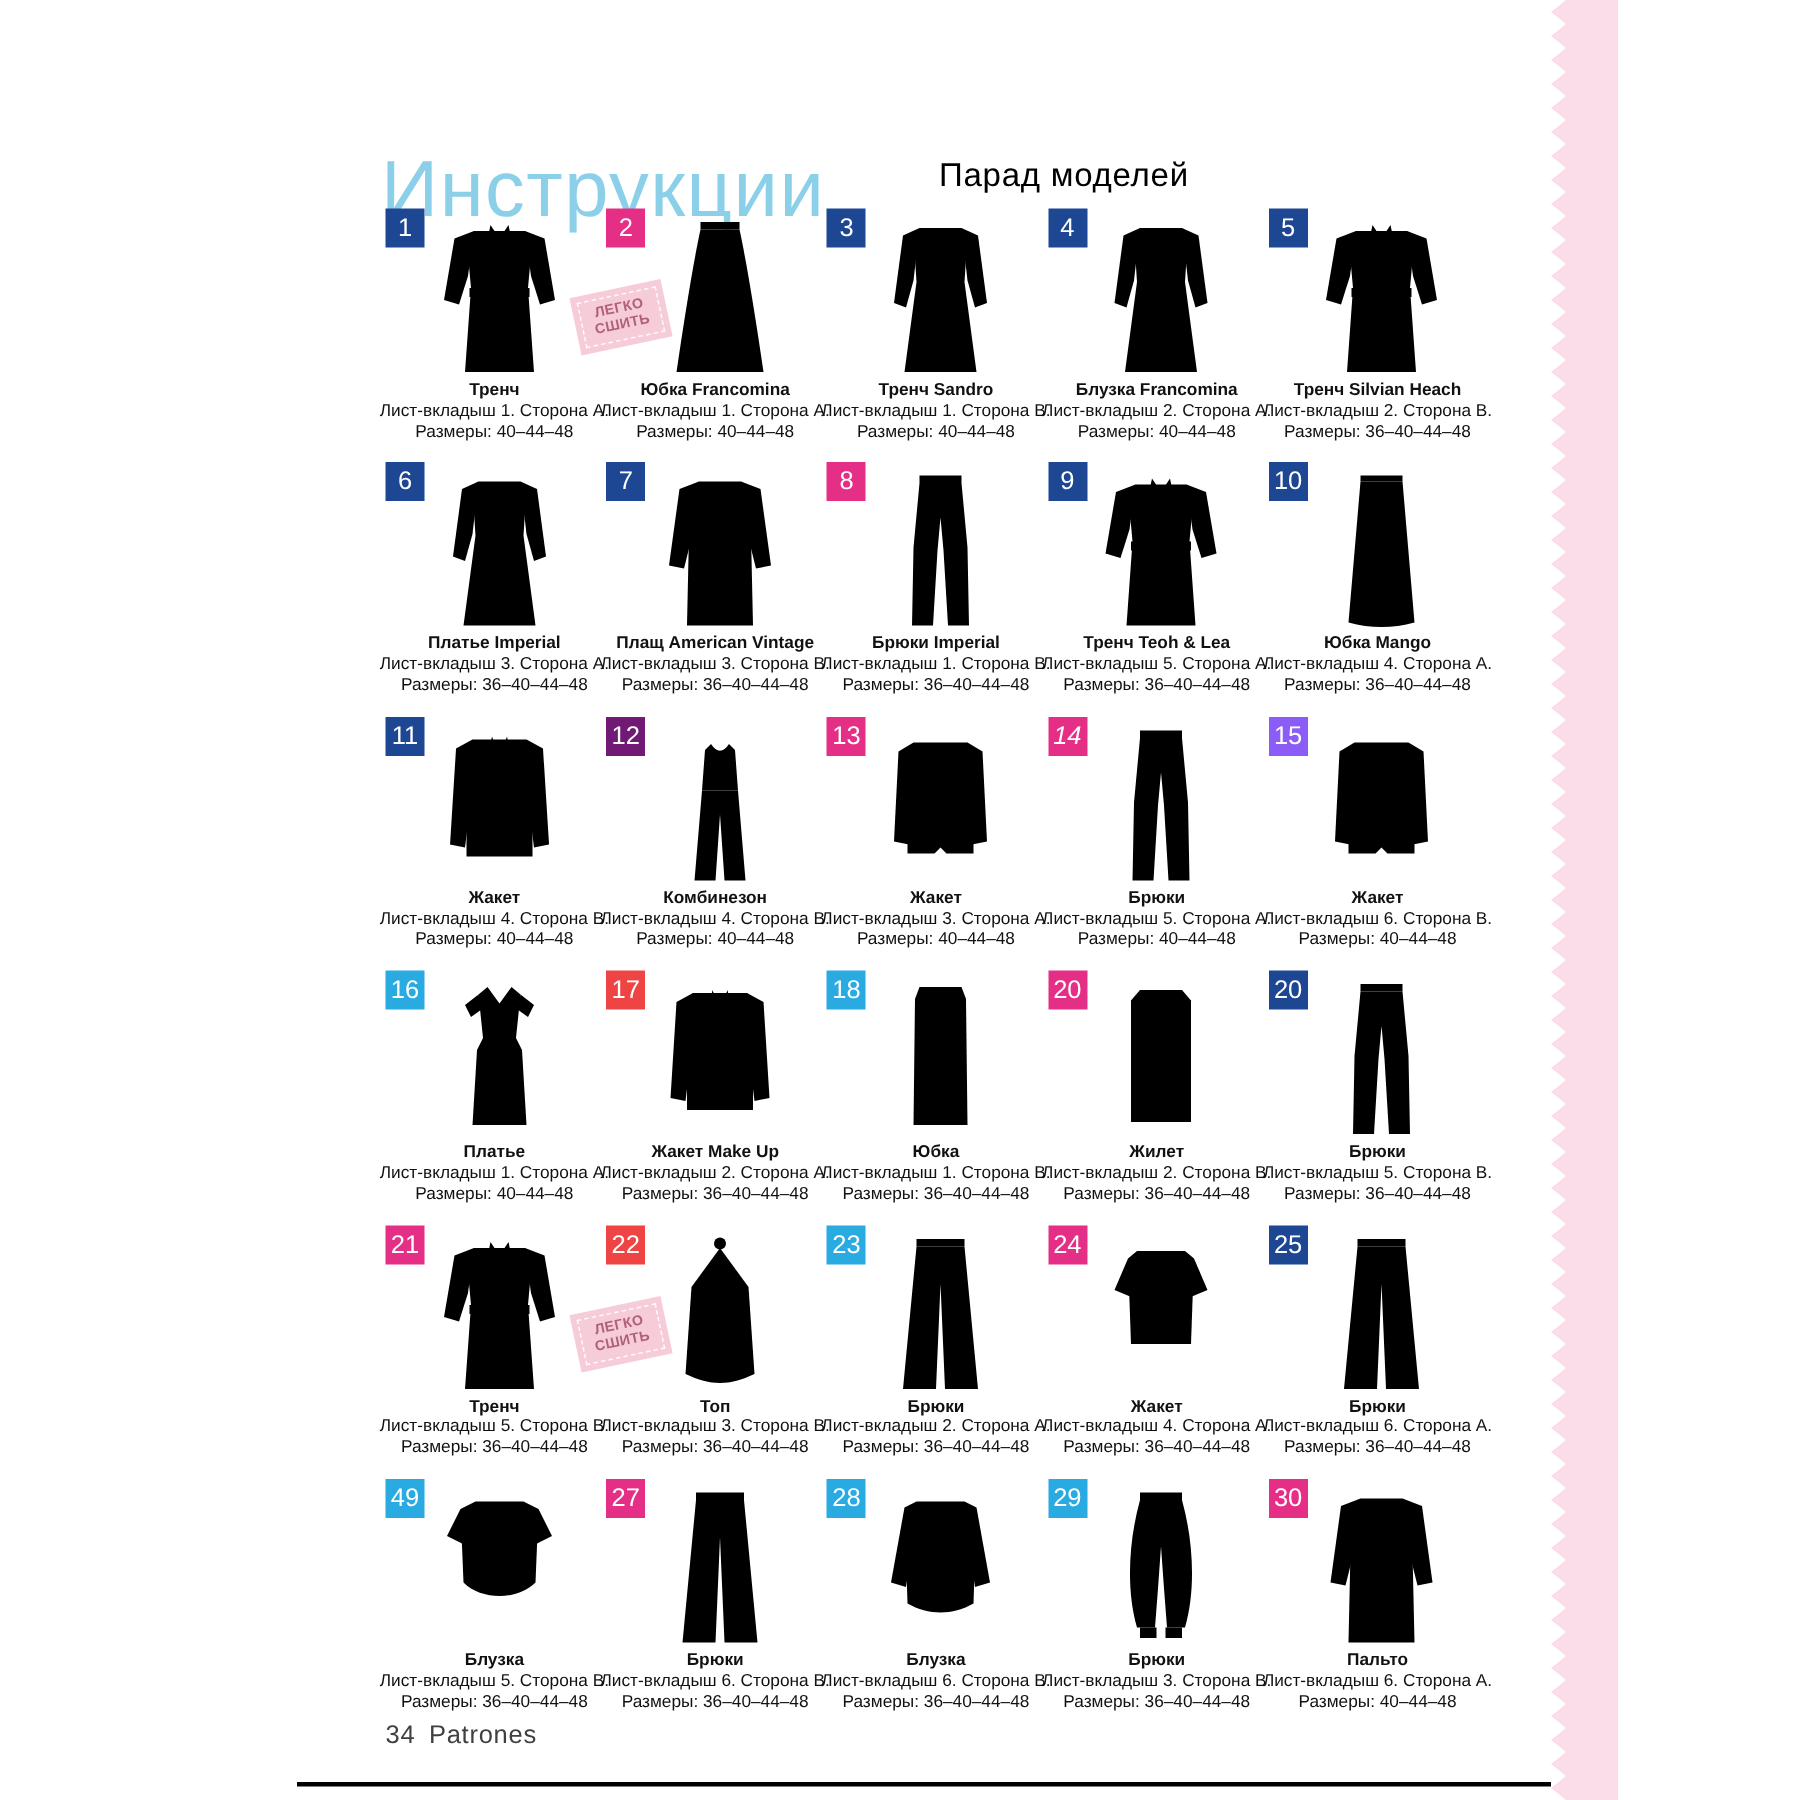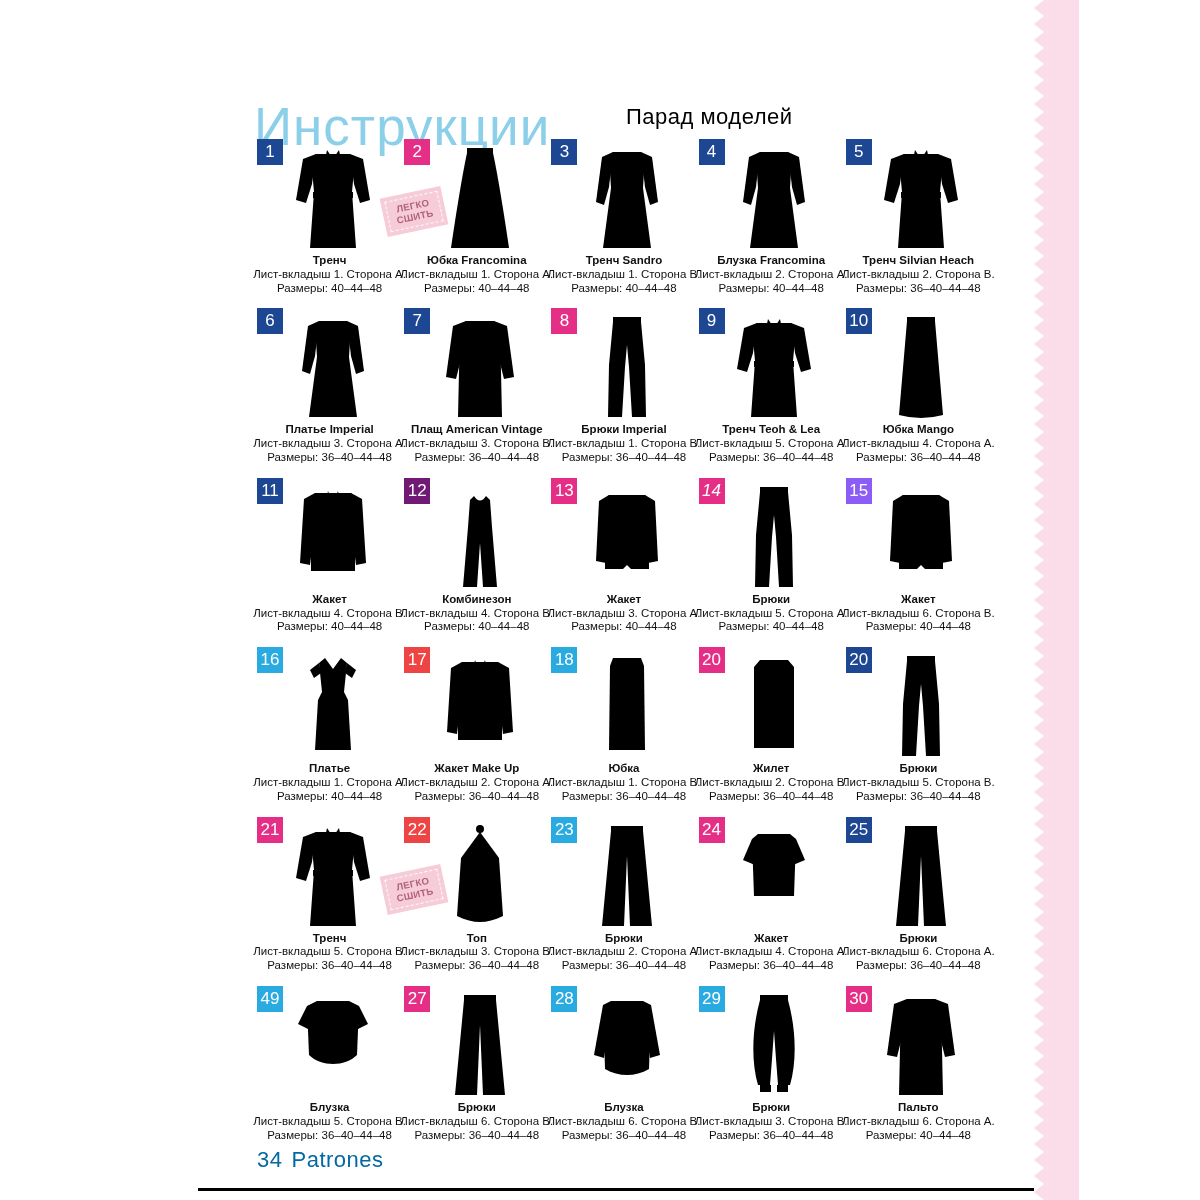--- a/index.html
+++ b/index.html
@@ -21,21 +21,21 @@
   .cap{position:absolute;top:116px;left:-9px;right:-9px;text-align:center;
        font-size:11.5px;line-height:13.8px;color:#111;}
   .cap .nm{font-weight:bold;}
   .easy-tag{position:absolute;left:-16px;top:58px;z-index:3;width:46px;
             transform:rotate(-12deg);background:var(--tag-bg);color:var(--tag-text);
             border:1.5px dashed rgba(255,255,255,.9);box-shadow:0 0 0 4px var(--tag-bg);
             font-size:9.5px;line-height:10.5px;font-weight:bold;text-align:center;
             padding:4px 3px;letter-spacing:.3px;}
   .zigzag{position:absolute;top:0;right:159px;width:45px;height:1200px;background:var(--zz);}
   .bottom-rule{position:absolute;left:160px;top:1188px;width:836px;height:3px;background:#000;}
-  .footer{position:absolute;left:219px;top:1147px;font-size:22px;color:#0369a1;letter-spacing:.5px;}
+  .footer{position:absolute;left:219px;top:1147px;font-size:17px;color:#404040;letter-spacing:.5px;}
   .footer .mag{margin-left:9px;}
 </style>
 </head>
 <body>
 
 <div class="page">
   <h1 class="title">Инструкции</h1>
   <h2 class="subtitle">Парад моделей</h2>
   <div class="grid" id="grid">
   <div class="cell">

